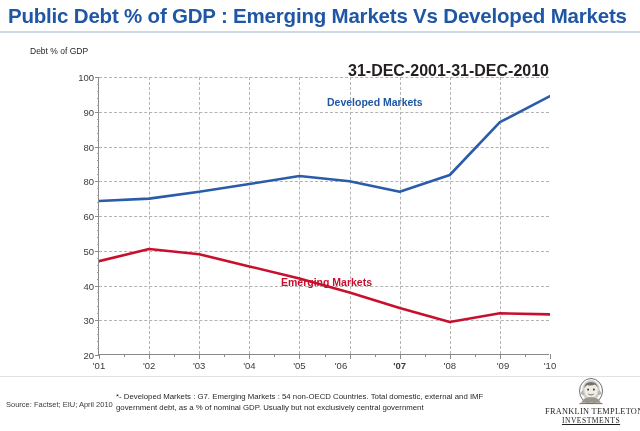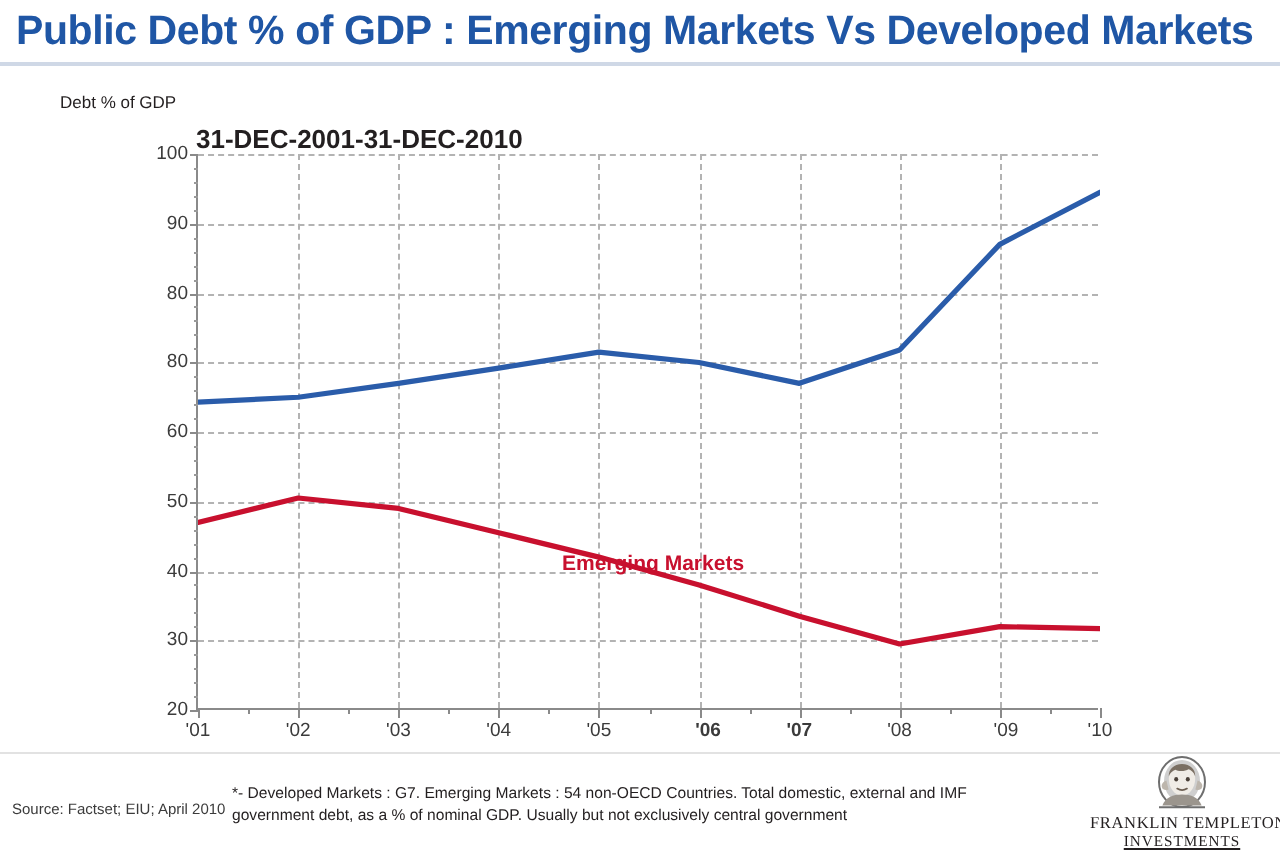--- a/index.html
+++ b/index.html
@@ -46,22 +46,22 @@
     color: #231f20;
     white-space: nowrap;
   }
 
   
   #chart-subtitle {
     position: absolute;
     left: 98px;
     top: 62px;
     width: 451px;
-    text-align: left;
-    font-size: 13px;
+    text-align: right;
+    font-size: 16px;
     font-weight: bold;
     color: #231f20;
     white-space: nowrap;
   }
 
   
   #plot-area {
     position: absolute;
     left: 98px;
     top: 77px;
@@ -233,20 +233,21 @@
       <div class="vgrid" style="left: 350.778px;"></div>
       <div class="vgrid" style="left: 400.889px;"></div>
     </div>
   <div id="series-layer">
     <svg id="series-svg" width="451" height="278" viewBox="0 0 451 278" preserveAspectRatio="none">
         <polyline points="0.00,124.06 50.11,121.63 100.22,114.67 150.33,107.03 200.44,99.04 250.56,104.25 300.67,114.67 350.78,98.00 400.89,45.17 451.00,19.11" fill="none" stroke="#2a5caa" stroke-width="2.6" stroke-linejoin="round" stroke-linecap="round"></polyline>
         <polyline points="0.00,184.18 50.11,172.01 100.22,177.23 150.33,189.39 200.44,201.55 250.56,215.45 300.67,231.09 350.78,244.99 400.89,236.30 451.00,237.34" fill="none" stroke="#c8102e" stroke-width="2.6" stroke-linejoin="round" stroke-linecap="round"></polyline>
       </svg>
   </div>
   <div id="label-layer">
+    <div class="series-label" id="label-developed">Developed Markets</div>
     <div class="series-label" id="label-emerging">Emerging Markets</div>
   </div>
 <div class="ytick" style="top: 278px;">20</div>
     <div class="ytick-mark" style="top: 278px;"></div>
     <div class="ytick" style="top: 243.25px;">30</div>
     <div class="ytick-mark" style="top: 243.25px;"></div>
     <div class="ytick" style="top: 208.5px;">40</div>
     <div class="ytick-mark" style="top: 208.5px;"></div>
     <div class="ytick" style="top: 173.75px; margin-left: 13px;">50</div>
     <div class="ytick-mark" style="top: 173.75px;"></div>
@@ -295,21 +296,21 @@
     <div class="xtick" style="left: 0px;">'01</div>
     <div class="xtick-mark" style="left: 0px;"></div>
     <div class="xtick" style="left: 50.1111px;">'02</div>
     <div class="xtick-mark" style="left: 50.1111px;"></div>
     <div class="xtick" style="left: 100.222px;">'03</div>
     <div class="xtick-mark" style="left: 100.222px;"></div>
     <div class="xtick" style="left: 150.333px;">'04</div>
     <div class="xtick-mark" style="left: 150.333px;"></div>
     <div class="xtick" style="left: 200.444px;">'05</div>
     <div class="xtick-mark" style="left: 200.444px;"></div>
-    <div class="xtick" style="left: 255px; font-weight: bold;">'06</div>
+    <div class="xtick" style="left: 242px;">'06</div>
     <div class="xtick-mark" style="left: 250.556px;"></div>
     <div class="xtick" style="left: 300.667px; font-weight: bold;">'07</div>
     <div class="xtick-mark" style="left: 300.667px;"></div>
     <div class="xtick" style="left: 350.778px;">'08</div>
     <div class="xtick-mark" style="left: 350.778px;"></div>
     <div class="xtick" style="left: 404px;">'09</div>
     <div class="xtick-mark" style="left: 400.889px;"></div>
     <div class="xtick" style="left: 451px;">'10</div>
     <div class="xtick-mark" style="left: 451px;"></div>
     <div class="xtick-mark" style="left: 25.0556px; height: 3px;"></div>

